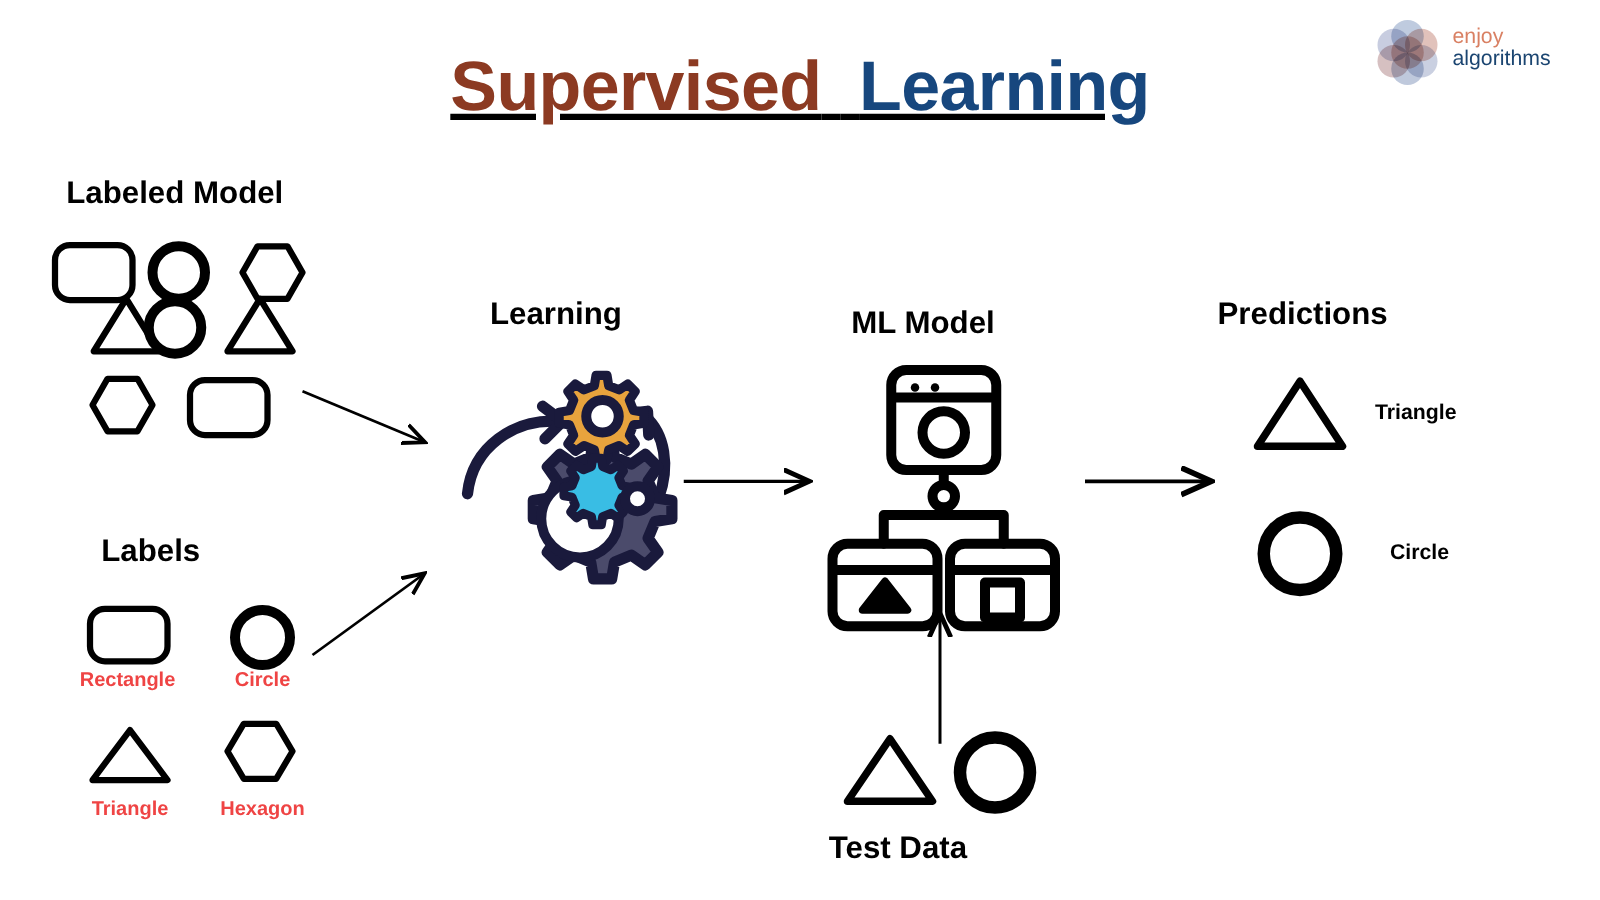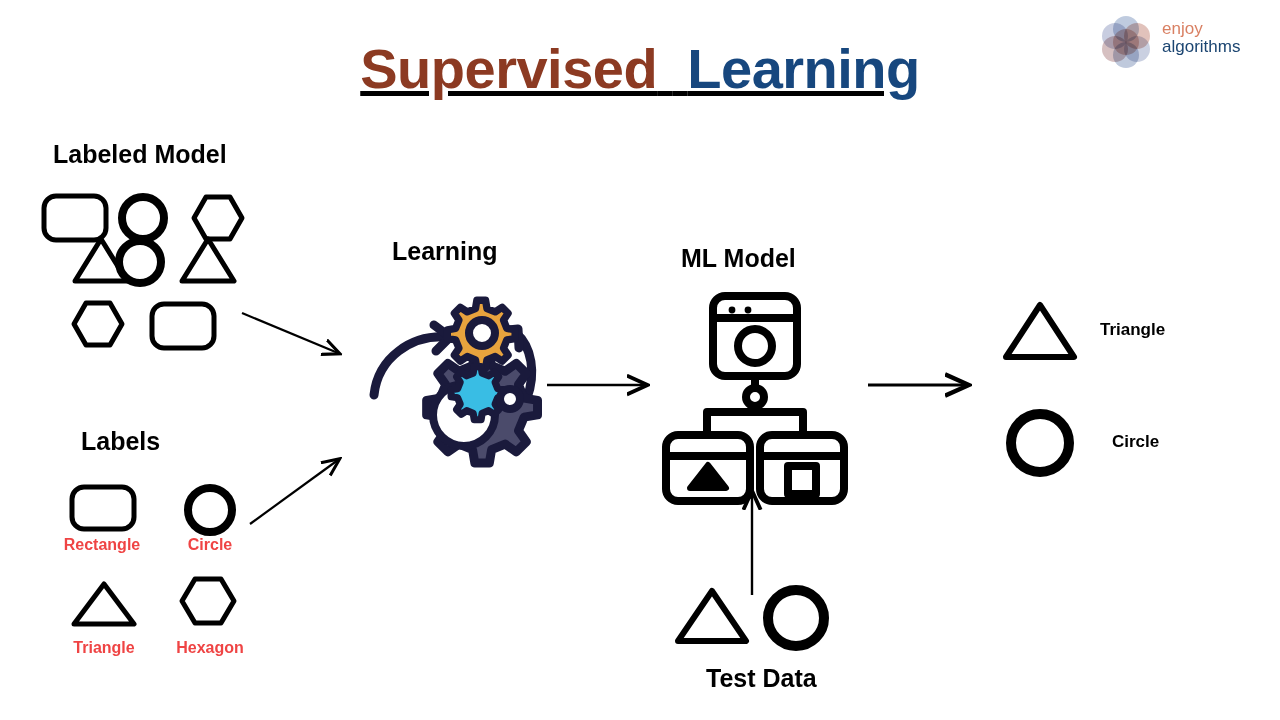--- a/index.html
+++ b/index.html
@@ -225,20 +225,21 @@
 
   <svg class="abs" style="left:866px; top:373px;" width="120" height="26">
     <defs>
       <marker id="ah4" markerWidth="9" markerHeight="9" refX="7" refY="4.2" orient="auto">
         <path d="M0,0.6 L8,4.2 L0,7.8" fill="none" stroke="#000" stroke-width="1.5"></path>
       </marker>
     </defs>
     <line x1="2" y1="12" x2="100" y2="12" stroke="#000" stroke-width="3" marker-end="url(#ah4)"></line>
   </svg>
 
+  <div class="abs heading" style="left:974px; top:237px;">Predictions</div>
 
   <svg class="abs" style="left:998px; top:295px;" width="86" height="72">
     <polygon points="8,62 42,10 76,62" fill="none" stroke="#000" stroke-width="6" stroke-linejoin="round"></polygon>
   </svg>
   <div class="abs pred-label" style="left:1100px; top:320px;">Triangle</div>
 
   <svg class="abs" style="left:1002px; top:405px;" width="80" height="80">
     <circle cx="38" cy="38" r="29" fill="none" stroke="#000" stroke-width="10"></circle>
   </svg>
   <div class="abs pred-label" style="left:1112px; top:432px;">Circle</div>
@@ -253,15 +254,15 @@
   </svg>
 
   <svg class="abs" style="left:670px; top:583px;" width="80" height="70">
     <polygon points="8,58 42,8 76,58" fill="none" stroke="#000" stroke-width="6" stroke-linejoin="round"></polygon>
   </svg>
 
   <svg class="abs" style="left:760px; top:580px;" width="76" height="76">
     <circle cx="36" cy="38" r="28" fill="none" stroke="#000" stroke-width="10"></circle>
   </svg>
 
-  <div class="abs heading" style="left:706px; top:664px;">Test Data</div>
+  <div class="abs heading" style="left:663px; top:664px;">Test Data</div>
 
 </div>
 
 </body></html>

